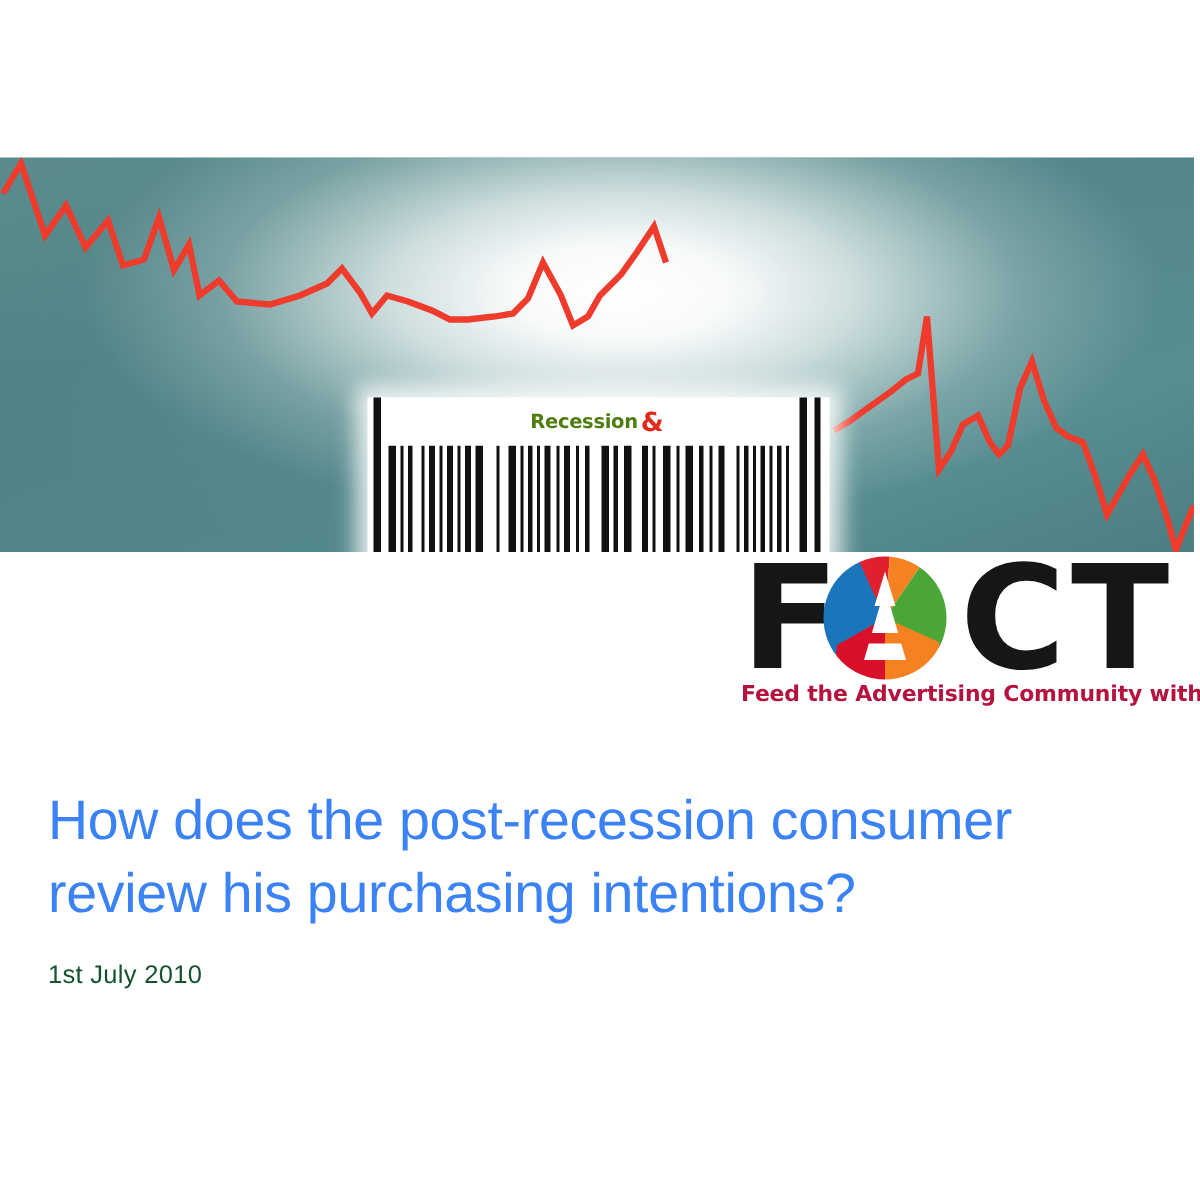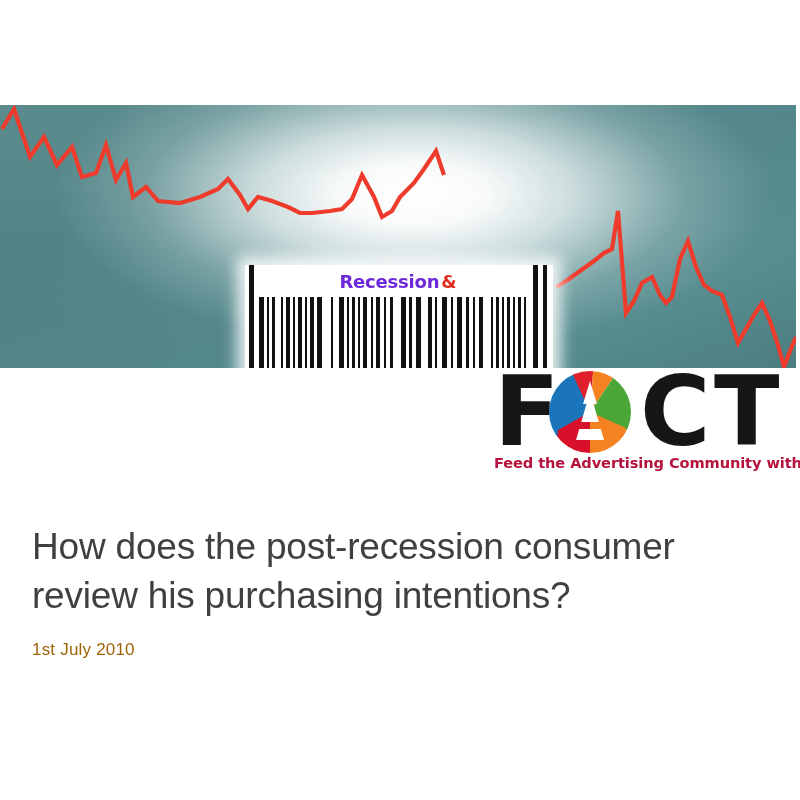--- a/index.html
+++ b/index.html
@@ -58,23 +58,23 @@
     width: 308px;
     height: 33px;
     display: flex;
     align-items: center;
     justify-content: center;
     white-space: nowrap;
   }
   .bc-title-text {
     font-family: "DejaVu Sans", sans-serif;
     font-weight: bold;
-    font-size: 18px;
+    font-size: 13px;
     letter-spacing: -0.2px;
-    color: #6d28d9;
+    color: #4d7c0f;
   }
   .bc-title-amp {
     font-family: "DejaVu Sans", sans-serif;
     font-weight: bold;
     font-size: 17.5px;
     color: #e02b1c;
     padding: 0 2px;
   }
   #barcode-bars {
     position: absolute;
@@ -146,29 +146,29 @@
     left: 32px;
     top: 522px;
     width: 740px;
   }
   #slide-headline {
     margin: 0;
     font-family: "Liberation Sans", sans-serif;
     font-weight: normal;
     font-size: 37px;
     line-height: 1.33;
-    color: #404040;
+    color: #3b82f6;
     letter-spacing: -0.2px;
   }
   #slide-date {
     margin: 0;
     padding-top: 20px;
     font-family: "Liberation Sans", sans-serif;
     font-size: 17px;
-    color: #a16207;
+    color: #14532d;
     letter-spacing: 0.2px;
   }
 </style>
 </head>
 <body>
 
 <div id="hero-banner">
 
   <svg class="hero-lines" viewBox="0 0 796 263" preserveAspectRatio="none">
 

